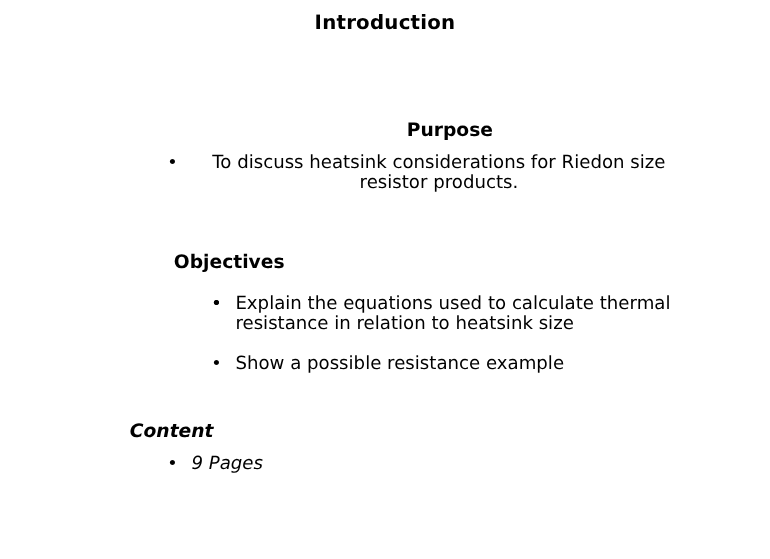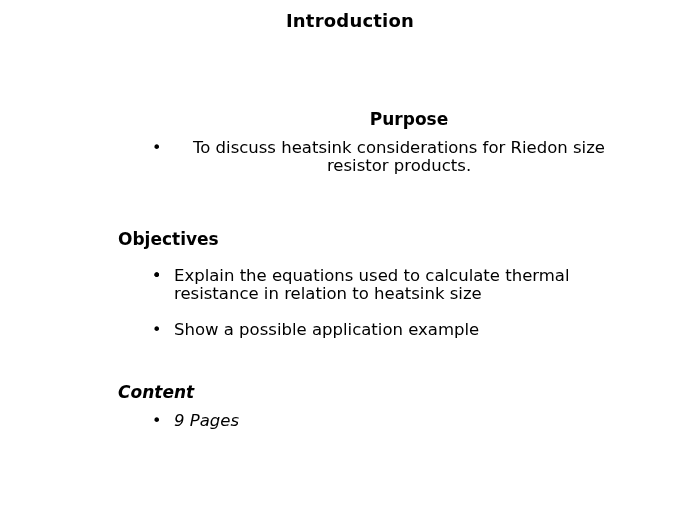--- a/index.html
+++ b/index.html
@@ -56,21 +56,21 @@
     max-width: 450px;
   }
   .bullet-item .dot {
     position: absolute;
     left: 0;
     top: 0;
     font-size: 16px;
     line-height: 1.12;
   }
   .sec-purpose { margin-top: 76px; text-align: center; }
-  .sec-objectives { margin-top: 52px; }
+  .sec-objectives { margin-top: 52px; padding-left: 40px; }
   .sec-content { margin-top: 42px; font-style: italic; }
   .sec-purpose .bullet-list { margin-top: 9px; }
   .sec-objectives .bullet-list { margin-top: 12px; }
   .sec-content .bullet-list { margin-top: 9px; }
   .sec-objectives .bullet-item { margin-bottom: 17px; }
 </style>
 </head>
 <body>
 
 <div class="slide">
@@ -94,21 +94,21 @@
       <ul class="bullet-list">
         <li class="bullet-item">
           <span class="dot">•</span>
         </li>
         <li class="bullet-item">
           <span class="dot">•</span>
           <span>Explain the equations used to calculate thermal resistance in relation to heatsink size</span>
         </li>
         <li class="bullet-item">
           <span class="dot">•</span>
-          <span>Show a possible application example</span>
+          <span>Show a possible resistance example</span>
         </li>
       </ul>
     </div>
 
     <div class="section sec-content">
       <div class="section-heading">Content</div>
       <ul class="bullet-list">
         <li class="bullet-item">
           <span class="dot">•</span>
           <span>9 Pages</span>

